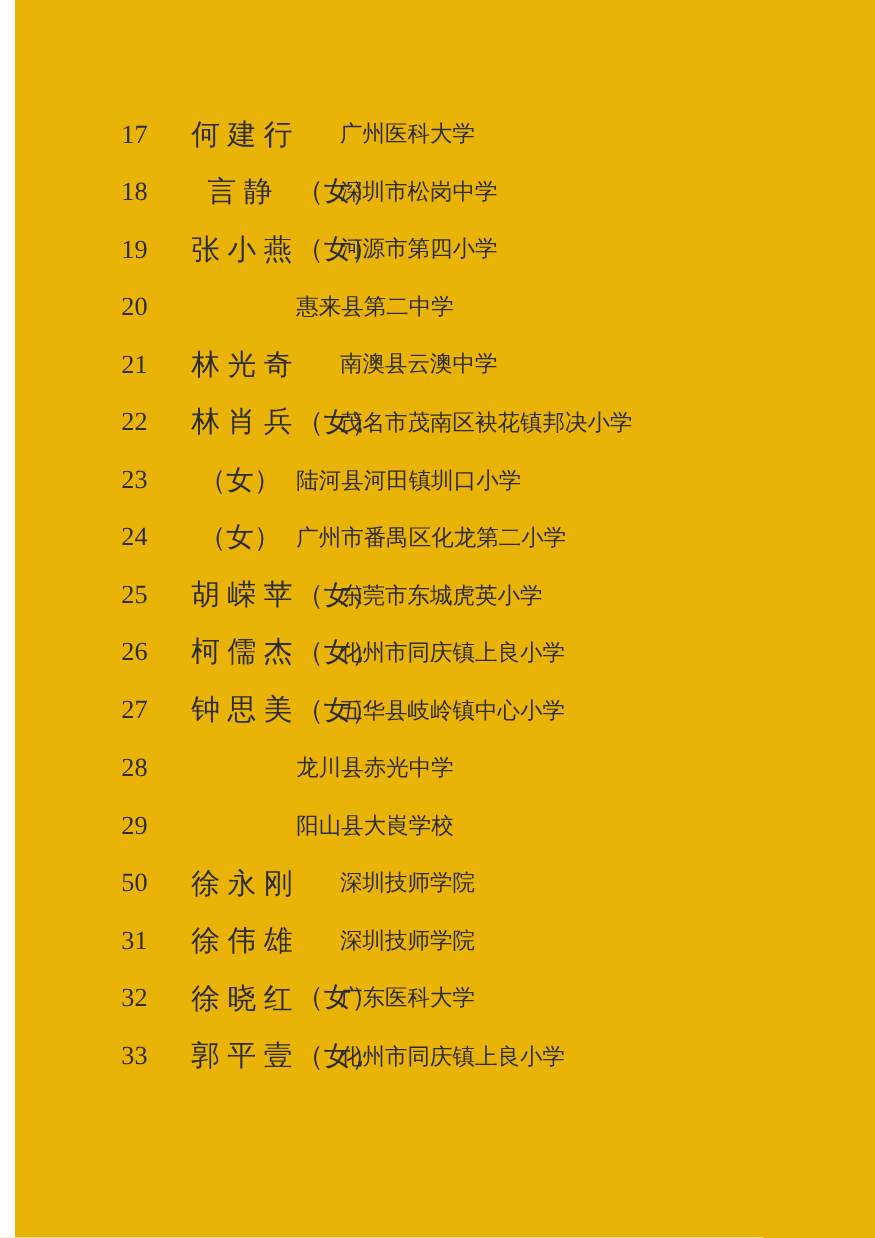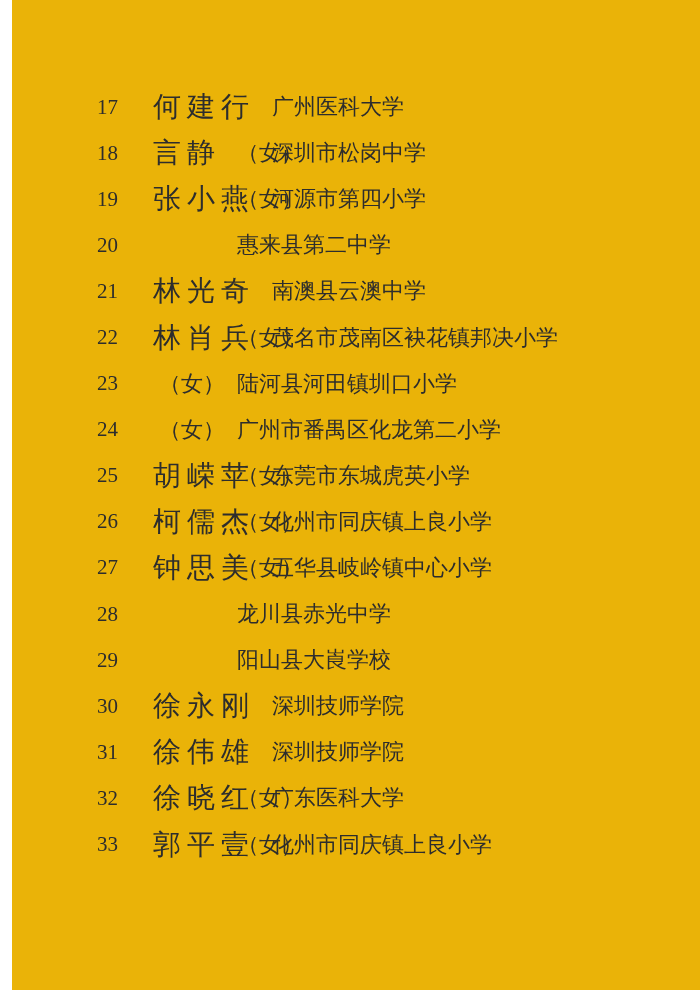--- a/index.html
+++ b/index.html
@@ -25,33 +25,33 @@
     grid-template-columns: 50px 90px 35px 75px 306px;
     padding-left: 85px;
     height: 46.1px;
     align-items: center;
   }
   .cell-no {
     font-size: 21px;
     text-align: left;
   }
   .cell-name {
-    font-size: 28px;
-    text-align: left;
+    font-size: 23px;
+    text-align: center;
     letter-spacing: 6px;
     padding-left: 6px; 
     white-space: nowrap;
   }
   .cell-gender {
     font-size: 22px;
     text-align: center;
     white-space: nowrap;
   }
   .cell-school {
-    font-size: 22px;
+    font-size: 18px;
     text-align: center;
     white-space: nowrap;
   }
 </style>
 </head>
 <body>
 
 <div class="page">
   <div class="list" id="list">
   <div class="row">
@@ -134,21 +134,21 @@
     <div class="cell-school">龙川县赤光中学</div>
   </div>
 
   <div class="row">
     <div class="cell-no">29</div>
     <div class="cell-gender"></div>
     <div class="cell-school">阳山县大崀学校</div>
   </div>
 
   <div class="row">
-    <div class="cell-no">30</div>
+    <div class="cell-no">50</div>
     <div class="cell-name">徐永刚</div>
     <div class="cell-gender"></div>
     <div class="cell-school">深圳技师学院</div>
   </div>
 
   <div class="row">
     <div class="cell-no">31</div>
     <div class="cell-name">徐伟雄</div>
     <div class="cell-gender"></div>
     <div class="cell-school">深圳技师学院</div>

